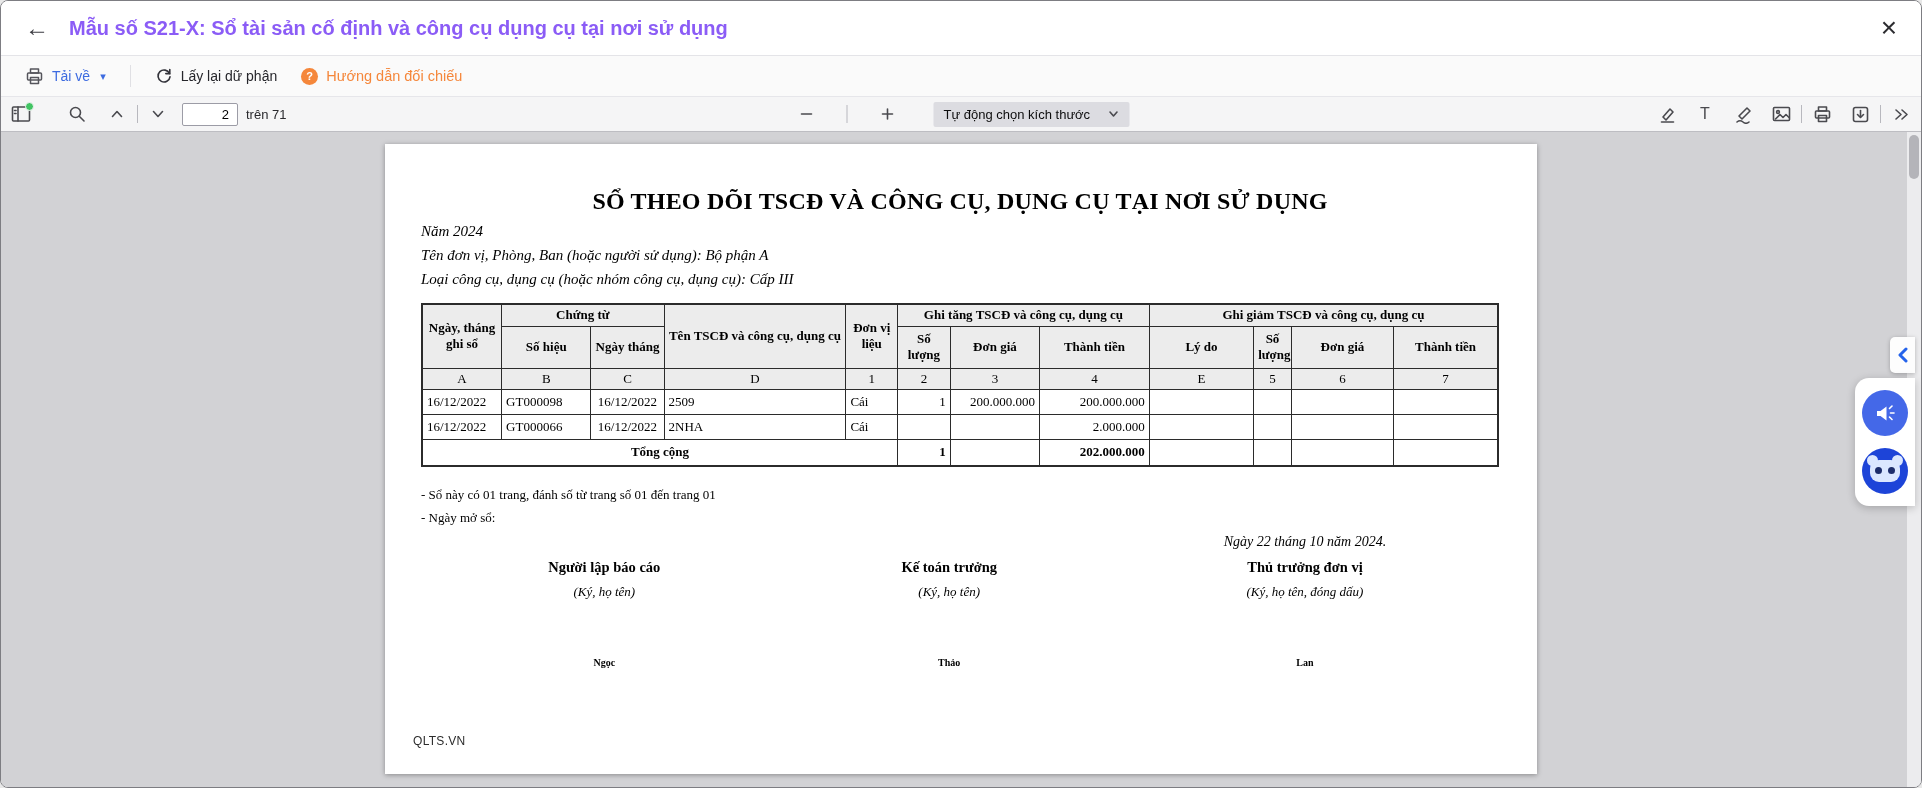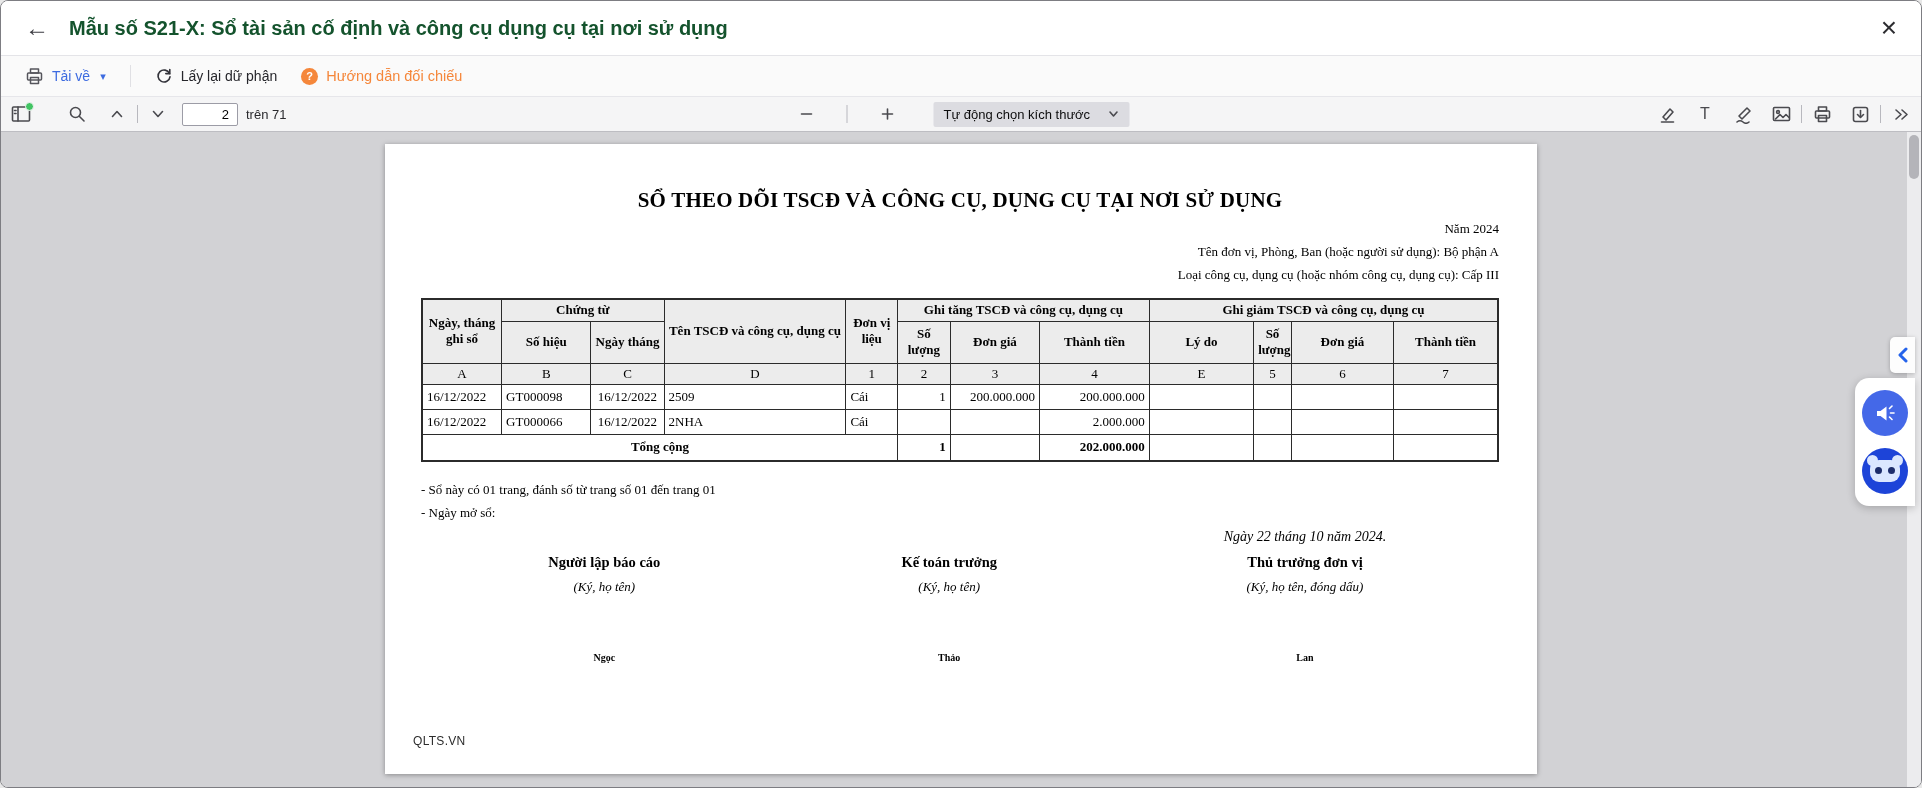--- a/index.html
+++ b/index.html
@@ -8,21 +8,21 @@
   .screen{
     position:relative; width:1922px; height:788px; background:#fff;
     border:1px solid #7d7d82; border-radius:8px; overflow:hidden;
   }
   
   .titlebar{
     height:55px; background:#fff; border-bottom:1px solid #e4e4e8;
     display:flex; align-items:center; padding:0 24px;
   }
   .back-btn{ font-size:24px; color:#3a3a40; cursor:pointer; line-height:1; }
-  .titlebar h1{ margin-left:20px; font-size:20px; font-weight:700; color:#14532d; }
+  .titlebar h1{ margin-left:20px; font-size:20px; font-weight:700; color:#8b5cf6; }
   .close-btn{ margin-left:auto; font-size:28px; color:#2c2c30; cursor:pointer; line-height:1; }
   
   .toolbar2{
     height:41px; background:#fafafa; border-bottom:1px solid #e6e6ea;
     display:flex; align-items:center; padding:0 24px; gap:10px;
   }
   .tb-item{ display:flex; align-items:center; gap:8px; cursor:pointer; font-size:14px; }
   .tb-item svg{ display:block; }
   .dl-label{ color:#3d6be0; font-weight:500; }
   .dl-caret{ color:#3d6be0; font-size:11px; margin-left:2px; }
@@ -65,22 +65,22 @@
   .right-cluster{ margin-left:auto; display:flex; align-items:center; }
   .t-glyph{ font-size:16px; font-weight:500; color:#4a4a4f; }
   
   .viewer{ position:relative; height:656px; background:#d2d2d5; overflow:hidden; }
   .page{
     position:relative; width:1152px; height:630px; margin:12px auto 0;
     background:#fff; box-shadow:0 1px 5px rgba(0,0,0,.35);
     font-family:"Liberation Serif", serif; color:#000;
     padding:44px 38px 0 36px;
   }
-  .doc-title{ text-align:center; font-size:21px; font-weight:700; letter-spacing:.2px; }
-  .doc-sub{ text-align:right; font-size:13px; margin-top:7px; }
+  .doc-title{ text-align:center; font-size:24px; font-weight:700; letter-spacing:.2px; }
+  .doc-sub{ text-align:left; font-style:italic; font-size:15px; margin-top:7px; }
   .doc-sub.first{ margin-top:8px; }
   
   table.asset{
     width:100%; border-collapse:collapse; margin-top:15px;
     font-size:13px; table-layout:fixed;
   }
   table.asset th, table.asset td{ border:1px solid #2b2b2b; padding:1px 4px; overflow:hidden; }
   table.asset{ border:2px solid #2b2b2b; }
   table.asset thead th{ background:#ececec; font-weight:700; text-align:center; }
   tr.letters td{ background:#ececec; text-align:center; height:21px; }

